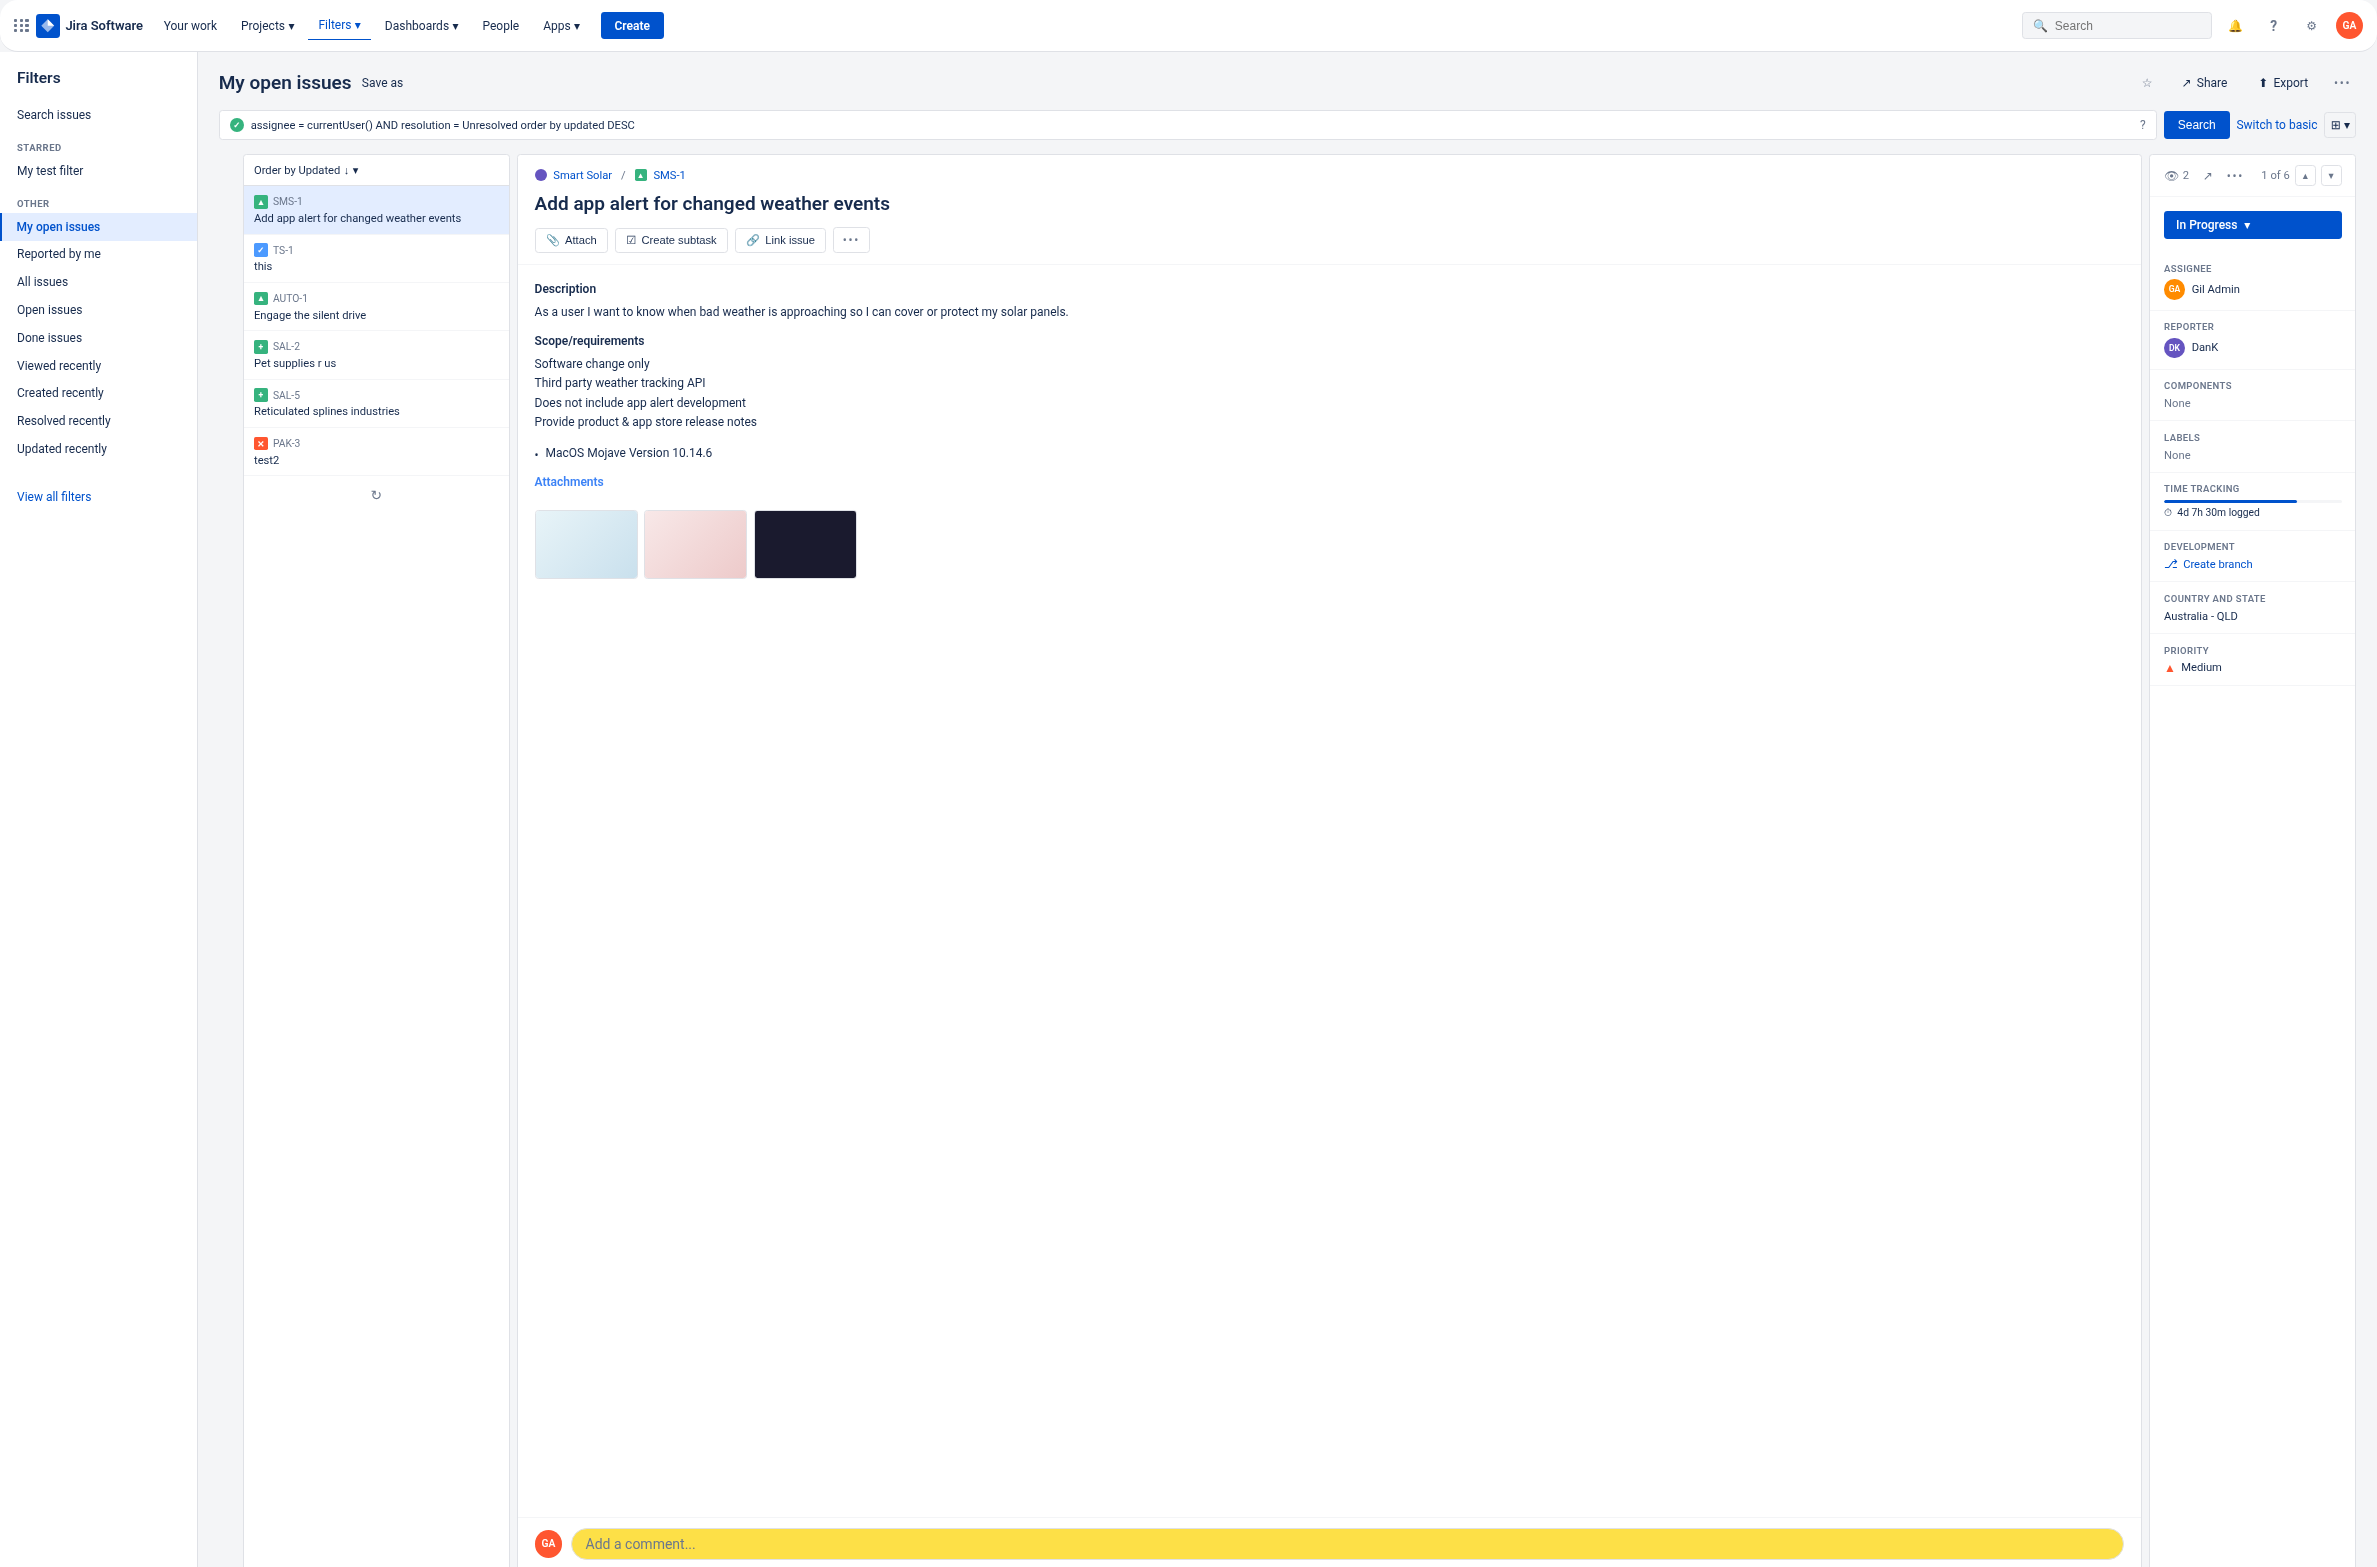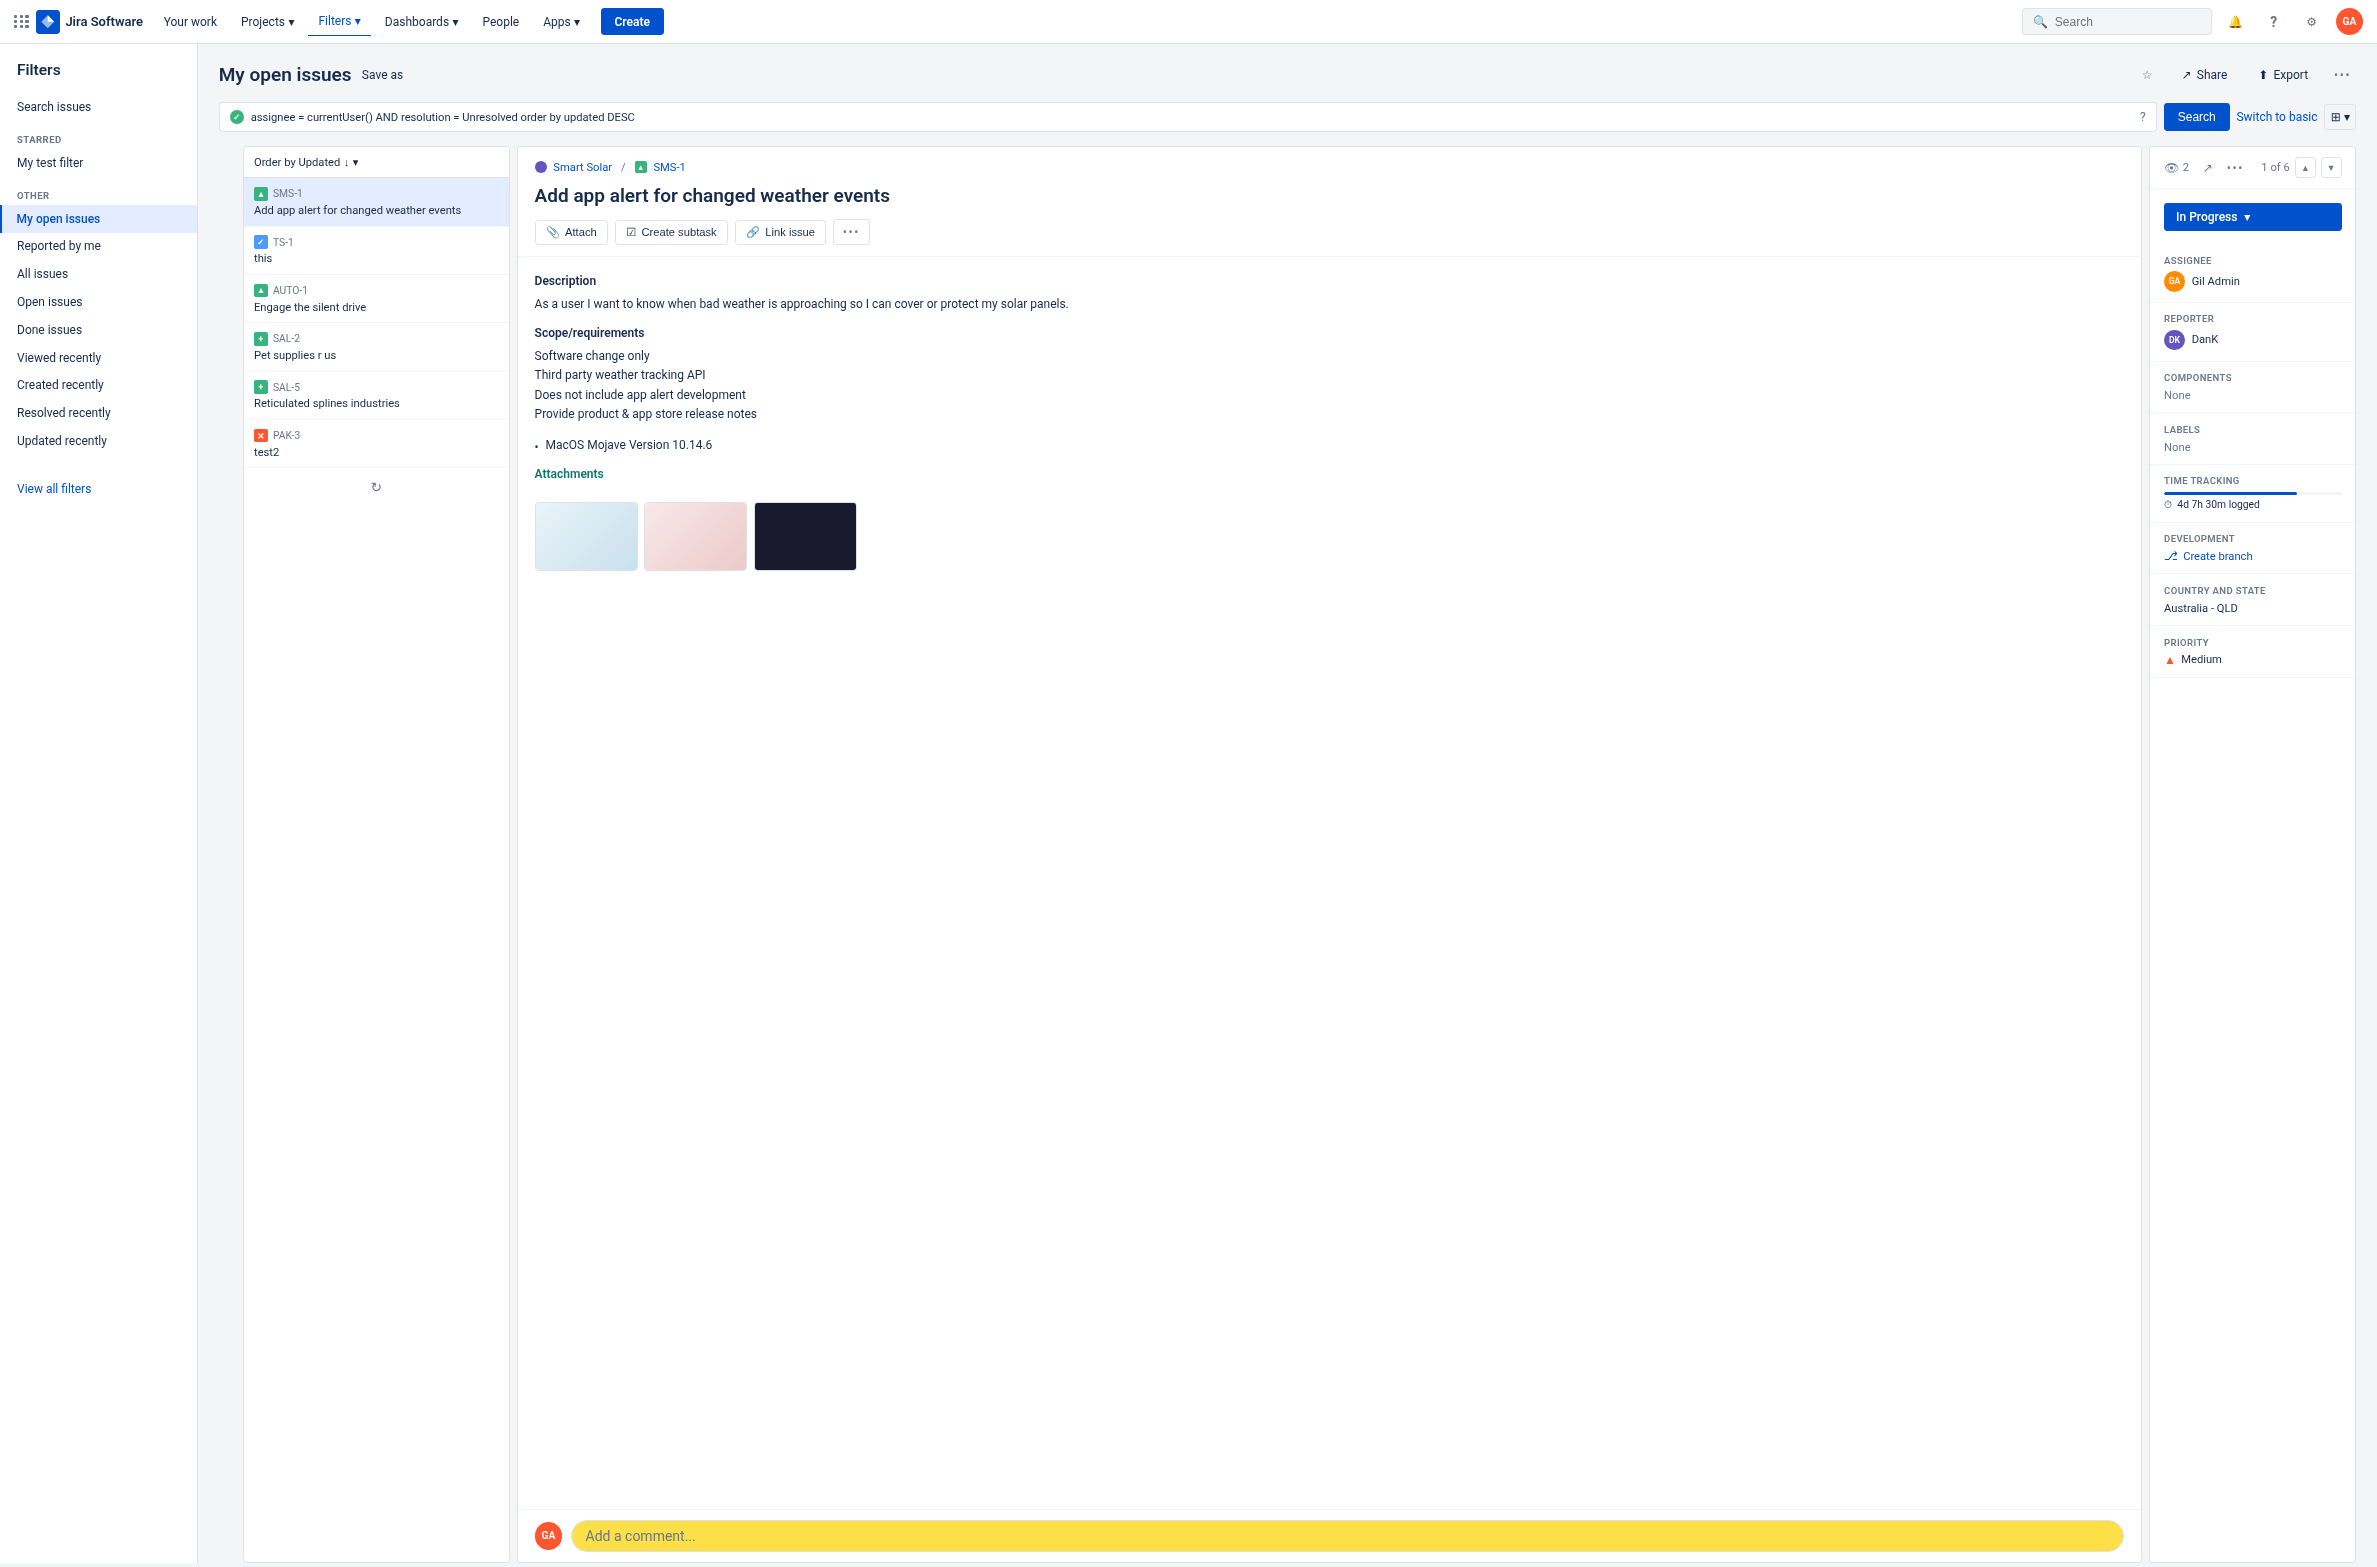--- a/index.html
+++ b/index.html
@@ -1,21 +1,21 @@
 <!DOCTYPE html>
 <html style="font-size:13.8px"><head>
   <meta charset="utf-8">
   <style>
     * { box-sizing: border-box; margin: 0; padding: 0; }
     body { font-family: -apple-system, BlinkMacSystemFont, 'Segoe UI', Roboto, sans-serif; font-size: 12px; color: #172b4d; background: #f4f5f7; }
 
     
     .topnav {
-      display: flex; align-items: center; background: #fff; height: 44px;
-      padding: 0 13.8px; border-bottom: 0.9px solid #dfe1e6; position: sticky; top: 0; z-index: 100;
+      display: flex; align-items: center; background: #fff; height: 52px;
+      padding: 0 13.8px; border-bottom: 0.9px solid #dfe1e6; position: sticky; top: 0; z-index: 100; border-radius: 18px;
     }
     .topnav-left { display: flex; align-items: center; gap: 6.9px; }
     .grid-icon { display: grid; grid-template-columns: 1fr 1fr 1fr; gap: 1.7px; width: 15.5px; cursor: pointer; }
     .grid-icon span { width: 3.4px; height: 3.4px; background: #6b778c; border-radius: 0.9px; }
     .jira-logo { display: flex; align-items: center; gap: 5.2px; margin-right: 10.3px; }
     .jira-logo-diamond { width: 24px; height: 24px; background: #0052cc; border-radius: 3.4px; display: flex; align-items: center; justify-content: center; }
     .jira-logo-diamond svg { width: 15.5px; height: 15.5px; }
     .jira-logo-text { font-size: 13px; font-weight: 600; color: #172b4d; }
     .topnav-nav { display: flex; align-items: center; gap: 3.4px; flex: 1; }
     .nav-item { padding: 6.9px 10.3px; border-radius: 3.4px; cursor: pointer; font-size: 12px; color: #172b4d; display: flex; align-items: center; gap: 3.4px; white-space: nowrap; }
@@ -90,21 +90,21 @@
     .detail-more { padding: 5.2px 8.6px; border: 0.9px solid #dfe1e6; border-radius: 3.4px; cursor: pointer; color: #6b778c; }
 
     
     .detail-body { flex: 1; padding: 17px; overflow-y: auto; }
     .section-title { font-size: 12px; font-weight: 600; color: #172b4d; margin-bottom: 6.9px; }
     .section-text { font-size: 12px; color: #172b4d; line-height: 1.5; margin-bottom: 13.8px; }
     .scope-list { list-style: none; padding: 0; margin-bottom: 13.8px; }
     .scope-list li { font-size: 12px; color: #172b4d; line-height: 1.6; }
     .env-item { display: flex; align-items: flex-start; gap: 6.9px; font-size: 12px; color: #172b4d; }
     .env-bullet { margin-top: 1.7px; }
-    .attachments-title { font-size: 12px; font-weight: 600; color: #0f766e; margin-bottom: 21px; }
+    .attachments-title { font-size: 12px; font-weight: 600; color: #3b82f6; margin-bottom: 21px; }
     .attachments-row { display: flex; gap: 6.9px; }
     .attachment-thumb { width: 103px; height: 69px; background: #f4f5f7; border: 0.9px solid #dfe1e6; border-radius: 3.4px; overflow: hidden; }
     .attachment-thumb-img { width: 100%; height: 100%; background: linear-gradient(135deg, #e8f4f8 0%, #c9e0ed 100%); }
     .attachment-thumb-img2 { width: 100%; height: 100%; background: linear-gradient(135deg, #f8e8e8 0%, #edcaca 100%); }
     .attachment-thumb-img3 { width: 100%; height: 100%; background: #1a1a2e; }
 
     
     .comment-bar { padding: 10.3px 17px; border-top: 0.9px solid #f4f5f7; display: flex; align-items: center; gap: 8.6px; }
     .comment-avatar { width: 27.6px; height: 27.6px; border-radius: 50%; background: #ff5630; display: flex; align-items: center; justify-content: center; font-size: 10.3px; font-weight: 600; color: #fff; flex-shrink: 0; }
     .comment-input { flex: 1; background: #fde047; border: 0.9px solid #dfe1e6; border-radius: 17px; padding: 6.9px 13.8px; font-size: 14px; color: #6b778c; cursor: text; }

